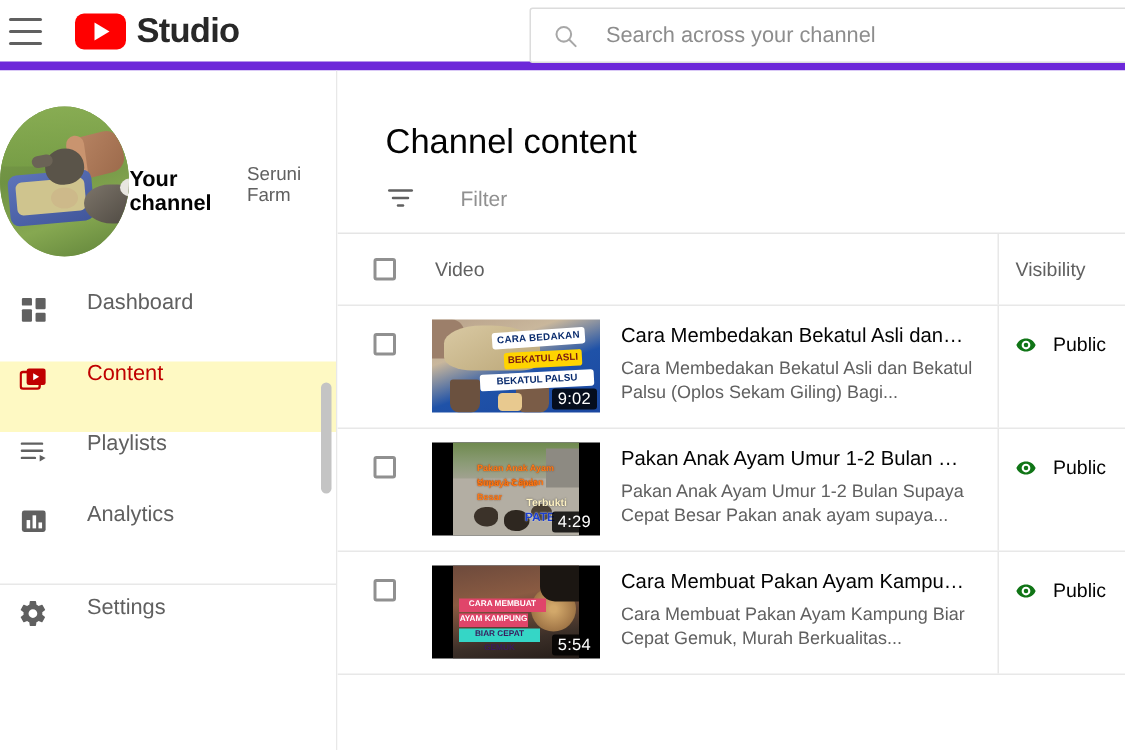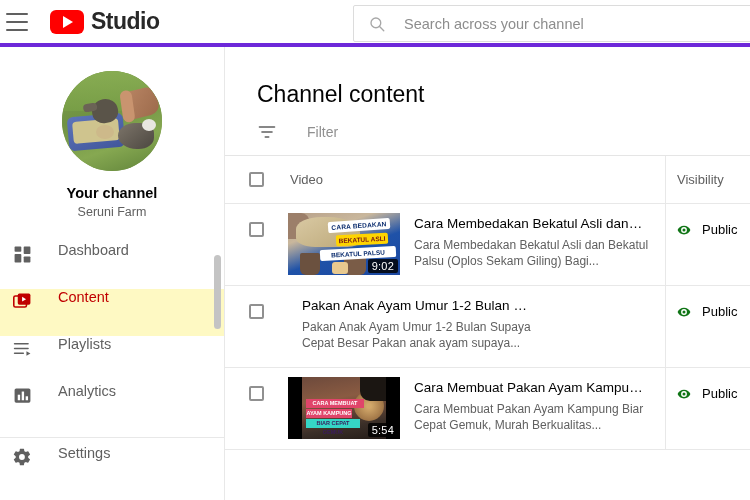--- a/index.html
+++ b/index.html
@@ -8,21 +8,21 @@
     font-family:"Liberation Sans", sans-serif;
     background:#ffffff;
     color:#030303;
     -webkit-font-smoothing:antialiased;
   }
 
   
   #header {
     position:absolute; top:0; left:0; width:750px; height:47px;
     background:#ffffff;
-    border-bottom:4px solid #6d28d9;
+    border-bottom:6px solid #6d28d9;
     display:flex; align-items:center;
   }
   #hamburger {
     width:24px; height:18px; margin-left:6px;
     display:flex; flex-direction:column; justify-content:space-between;
     cursor:pointer;
   }
   #hamburger span { display:block; height:2px; width:22px; background:#606060; border-radius:1px; }
 
   #brand { display:flex; align-items:center; margin-left:20px; cursor:pointer; }
@@ -48,21 +48,21 @@
     background:transparent;
   }
   #search-input::placeholder { color:#8d8d8d; }
 
   
   #sidebar {
     position:absolute; top:47px; left:0; width:225px; height:453px;
     background:#ffffff; border-right:1px solid #e8e8e8;
     overflow:hidden;
   }
-  #channel-block { padding-top:24px; display:flex; flex-direction:column; align-items:center; }
+  #channel-block { padding-top:24px; display:flex; flex-direction:row; align-items:center; }
   #avatar {
     width:100px; height:100px; border-radius:50%; overflow:hidden;
     position:relative; background:#7d9b4e; cursor:pointer;
   }
   #avatar .grass1 { position:absolute; inset:0;
     background:linear-gradient(160deg,#7fa04c 0%,#6f9243 40%,#86a851 70%,#5f8239 100%); }
   #avatar .grass2 { position:absolute; left:0; top:0; width:100%; height:40%;
     background:linear-gradient(180deg,#8bb055,#79a047); opacity:.8; }
   #avatar .pot { position:absolute; right:4px; top:18px; width:34px; height:28px;
     background:linear-gradient(135deg,#b98564,#9c6a4b); border-radius:4px 10px 10px 4px;
@@ -359,20 +359,34 @@
       <span class="vis-text">Public</span>
     </div>
   </div>
 
   <div class="row vid-row">
     <div class="col-divider"></div>
     <div class="cb-cell">
       <div class="checkbox"></div>
     </div>
     <div class="video-cell">
+      <div class="thumb tb2">
+        <div class="inner">
+          <div class="road"></div>
+            <div class="wall"></div>
+          <div class="ck1"></div>
+            <div class="ck2"></div>
+            <div class="ck3"></div>
+          <div class="t1">Pakan Anak Ayam Umur 1-2 Bulan</div>
+          <div class="t2">Supaya Cepat Besar</div>
+          <div class="t3">Terbukti</div>
+          <div class="t4">PATE</div>
+        </div>
+        <div class="dur">4:29</div>
+      </div>
       <div class="meta">
         <div class="vid-title">Pakan Anak Ayam Umur 1-2 Bulan Su...</div>
         <div class="vid-desc">Pakan Anak Ayam Umur 1-2 Bulan Supaya Cepat Besar Pakan anak ayam supaya...</div>
       </div>
     </div>
     <div class="vis-cell">
       <svg class="eye" viewBox="0 0 24 24">
         <path fill="#107516" d="M12 4.5C7 4.5 2.7 7.6 1 12c1.7 4.4 6 7.5 11 7.5s9.3-3.1 11-7.5C21.3 7.6 17 4.5 12 4.5zm0 12.5a5 5 0 1 1 0-10 5 5 0 0 1 0 10z"></path>
         <circle cx="12" cy="12" r="2.6" fill="#107516"></circle>
       </svg>

